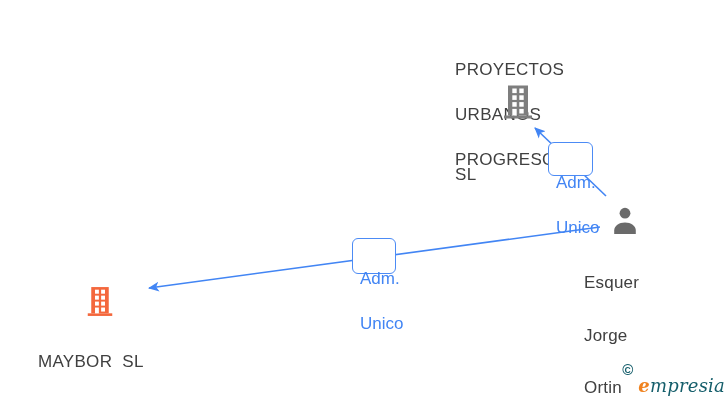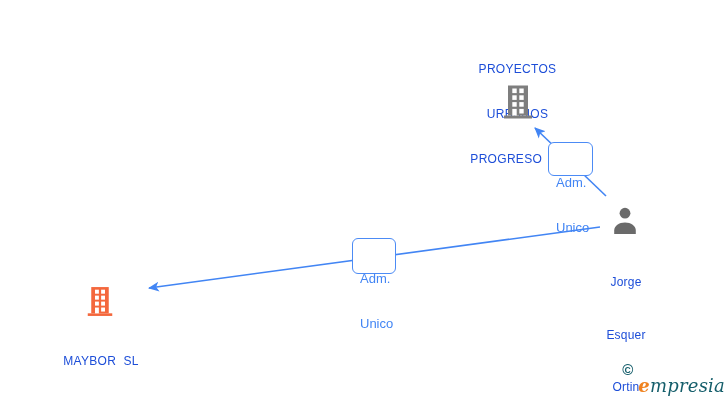--- a/index.html
+++ b/index.html
@@ -8,39 +8,38 @@
     width: 728px;
     height: 400px;
     background: #ffffff;
     overflow: hidden;
     font-family: "Liberation Sans", "DejaVu Sans", sans-serif;
   }
   .abs { position: absolute; }
 
   
   .node-label {
-    color: #1d4ed8;
-    font-size: 12px;
+    color: #404040;
+    font-size: 17px;
     line-height: 15px;
-    text-align: center;
     letter-spacing: 0.3px;
     white-space: pre-wrap;
   }
   .node-label .line { display: block; }
   .person-label { line-height: 17.5px; letter-spacing: 0.2px; }
 
   
   .edge-box {
     position: absolute;
     box-sizing: border-box;
     background: #ffffff;
     border: 1.6px solid #4c8bf5;
     border-radius: 6px;
     color: #4285f4;
-    font-size: 13px;
+    font-size: 17px;
     line-height: 15px;
     padding: 2px 0 0 7px;
     white-space: pre-wrap;
   }
   .edge-box .line { display: block; }
 
   .icon-building-gray { color: #7e7e7e; }
   .icon-building-orange { color: #f4673c; }
   .icon-person { color: #6a6a6a; }
 
@@ -101,22 +100,22 @@
       <rect x="10.3" y="23.9" width="4.4" height="6.6"></rect>
       <rect x="17.3" y="23.9" width="4.4" height="4.6"></rect>
     </g>
   </svg>
 
   <svg class="abs icon-person" style="left:611px; top:206px;" width="28" height="28" viewBox="0 0 28 28">
     <circle cx="14" cy="7.2" r="5.4" fill="currentColor"></circle>
     <path d="M3.2,28 L3.2,24.5 C3.2,19.6 8,16.4 14,16.4 C20,16.4 24.8,19.6 24.8,24.5 L24.8,28 Z" fill="currentColor"></path>
   </svg>
   <div class="abs node-label person-label" style="left:584px; top:239px; width:84px;">
+    <span class="line">Esquer</span>
     <span class="line">Jorge</span>
-    <span class="line">Esquer</span>
     <span class="line">Ortin</span>
   </div>
 
   <svg class="abs icon-building-orange" style="left:86px; top:285px;" width="28" height="33" viewBox="0 0 32 34">
     <rect x="6" y="0.5" width="20" height="30" fill="currentColor"></rect>
     <rect x="2" y="30.5" width="28" height="3" fill="currentColor"></rect>
     <g fill="#ffffff">
       <rect x="10.3" y="3.5" width="4.4" height="4.6"></rect>
       <rect x="17.3" y="3.5" width="4.4" height="4.6"></rect>
       <rect x="10.3" y="10.3" width="4.4" height="4.6"></rect>

